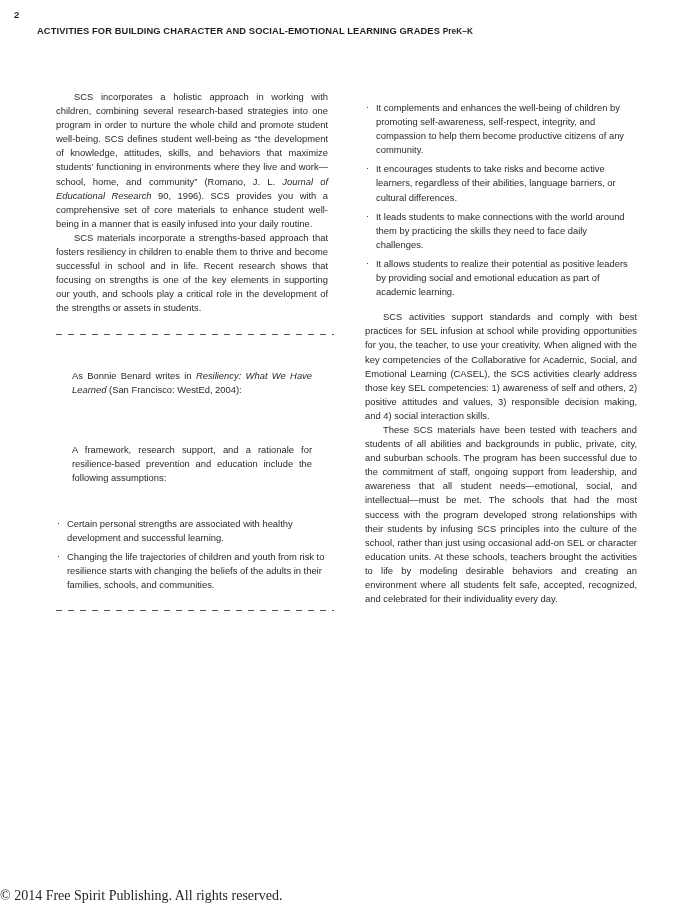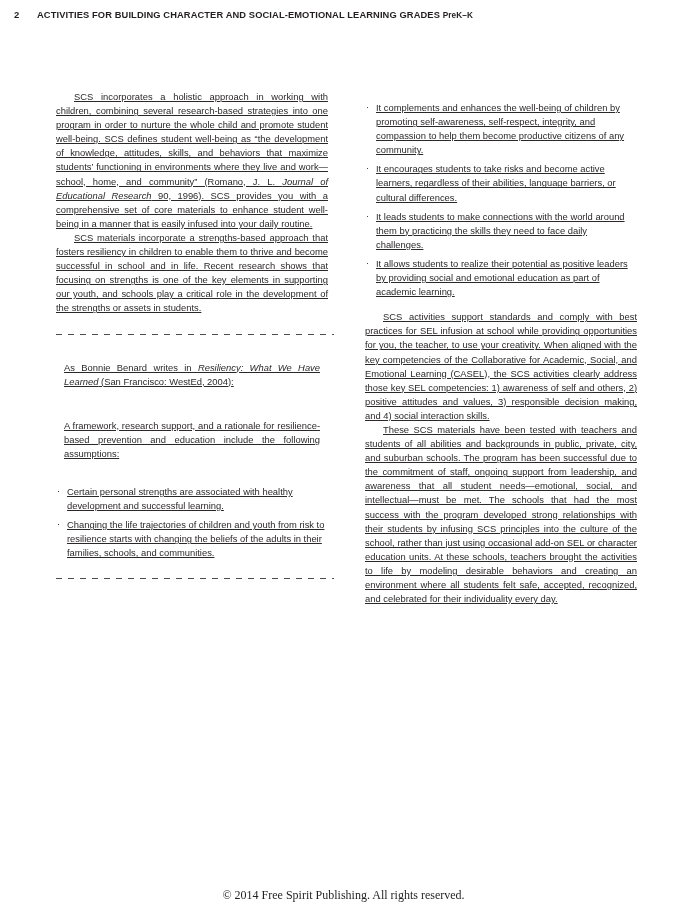--- a/index.html
+++ b/index.html
@@ -33,21 +33,21 @@
     top: 0;
     font-size: 9.5px;
     font-weight: bold;
     letter-spacing: 0.1px;
     color: #231f20;
     line-height: 14px;
   }
   .running-head .head-title {
     position: absolute;
     left: 37px;
-    top: 0;
+    top: 16px;
     font-size: 9.3px;
     font-weight: bold;
     letter-spacing: 0.12px;
     color: #231f20;
     line-height: 14px;
     white-space: nowrap;
   }
   .running-head .head-title .small {
     font-size: 8.2px;
   }
@@ -56,32 +56,31 @@
   .col {
     position: absolute;
     top: 90px;
     width: 272px;
     font-size: 9.4px;
     line-height: 14.1px;
     text-align: justify;
     -webkit-hyphens: none;
     hyphens: none;
     color: #2b2829;
-    text-decoration: underline;
   }
   .col-left  { left: 56px; }
   .col-right { left: 365px; }
 
   p.body {
     margin: 0;
     text-indent: 18px;
     text-align: justify;
   }
   p.flush {
-    margin: 8px;
+    margin: 16px;
     text-indent: 0;
     text-align: justify;
   }
   .gap-sm { height: 11px; }
   .gap-md { height: 14px; }
   .gap-lg { height: 18px; }
 
   em { font-style: italic; }
 
   
@@ -119,23 +118,22 @@
     line-height: 14.1px;
     color: #2b2829;
   }
 
   
   .footer {
     position: absolute;
     left: 0;
     top: 888px;
     width: 687px;
-    text-align: center;
     font-family: "Liberation Serif", serif;
-    font-size: 12px;
+    font-size: 14px;
     color: #231f20;
   }
 </style>
 </head>
 <body>
 
 <div class="page">
 
   <div class="running-head">
     <span class="folio">2</span>

